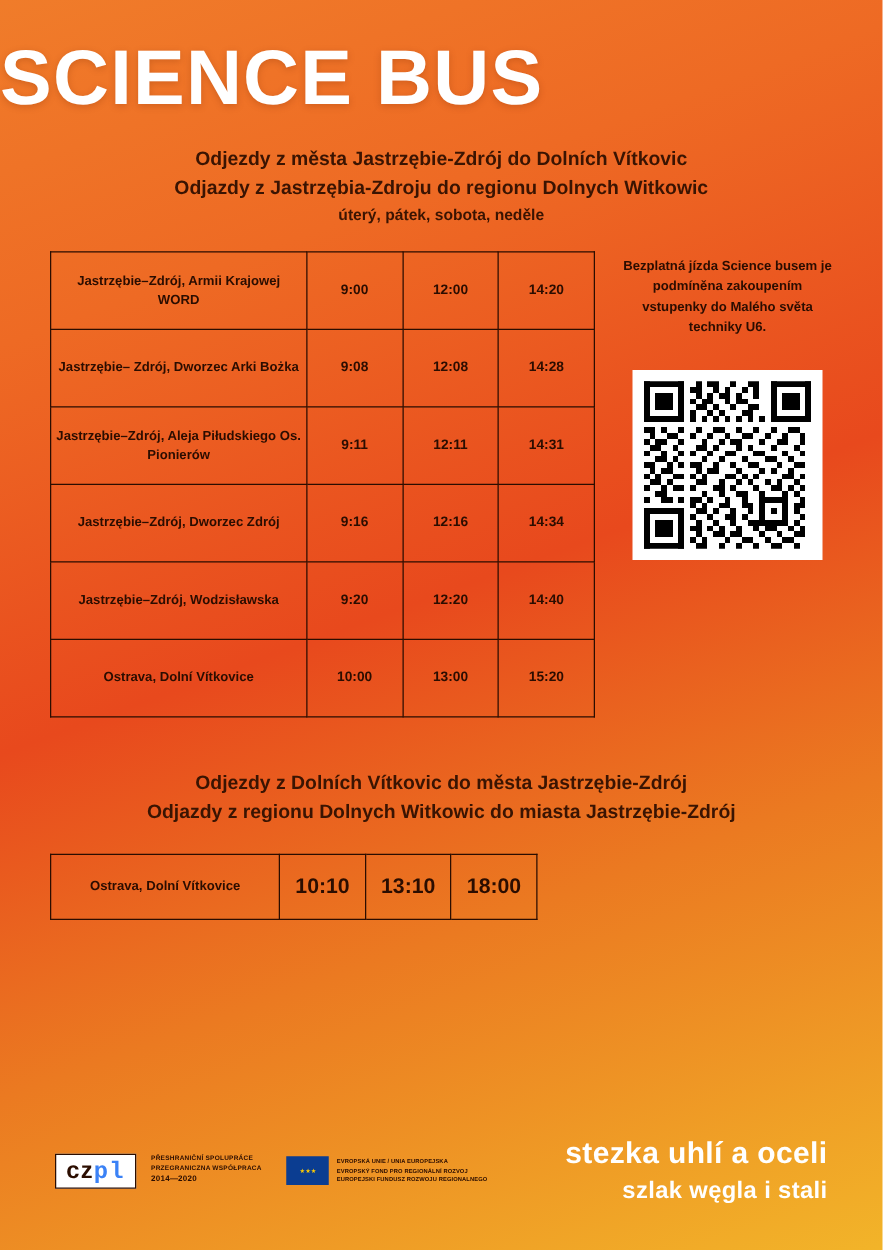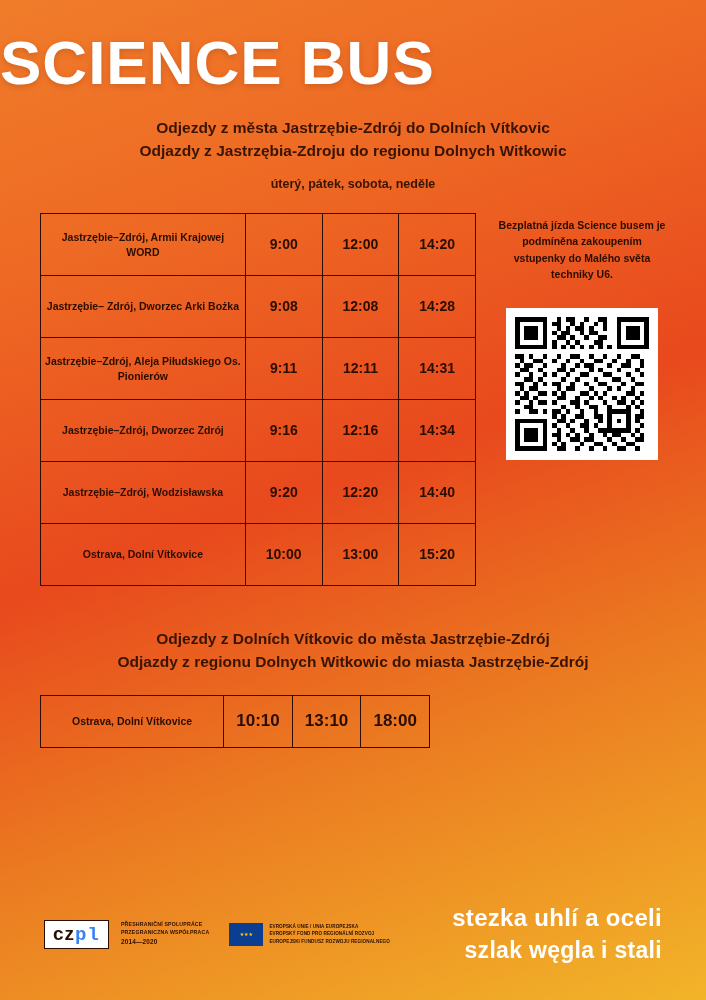--- a/index.html
+++ b/index.html
@@ -38,21 +38,21 @@
     color: #3a1402;
     font-size: 15.5px;
     font-weight: bold;
     line-height: 1.45;
     text-align: center;
   }
   .subheading {
     color: #3a1402;
     font-size: 12.5px;
     font-weight: bold;
-    margin-top: 15px;
+    margin-top: 3px;
   }
 
   
   .content-row {
     display: flex;
     align-items: flex-start;
     padding: 0 40px;
     margin-top: 22px;
   }
   .table-wrap { width: 436px; }
@@ -76,21 +76,21 @@
     font-size: 10.5px;
     padding: 8px 3px;
     line-height: 1.35;
   }
   table.schedule td.stop {
     width: 47%;
     font-size: 10.5px;
   }
   table.schedule td.time {
     width: 17.6%;
-    font-size: 14px;
+    font-size: 11px;
     text-align: center;
   }
   table.schedule tr { height: 62px; }
 
   
   .note {
     color: #2b0d00;
     font-size: 10.5px;
     font-weight: bold;
     text-align: center;
@@ -196,21 +196,21 @@
     color: #2b0d00;
     line-height: 1.6;
     letter-spacing: 0.1px;
   }
   .footer-right {
     text-align: right;
     color: #ffffff;
     font-weight: bold;
   }
   .footer-right .l1 { font-size: 24px; letter-spacing: 0.3px; }
-  .footer-right .l2 { font-size: 23px; letter-spacing: 0.3px; margin-top: 5px; }
+  .footer-right .l2 { font-size: 19px; letter-spacing: 0.3px; margin-top: 5px; }
 </style>
 </head>
 <body>
 
 <div class="poster">
 
   <div class="title">SCIENCE BUS</div>
 
   <div class="heading-block">
     <div class="heading-line">Odjezdy z města Jastrzębie-Zdrój do Dolních Vítkovic</div>

